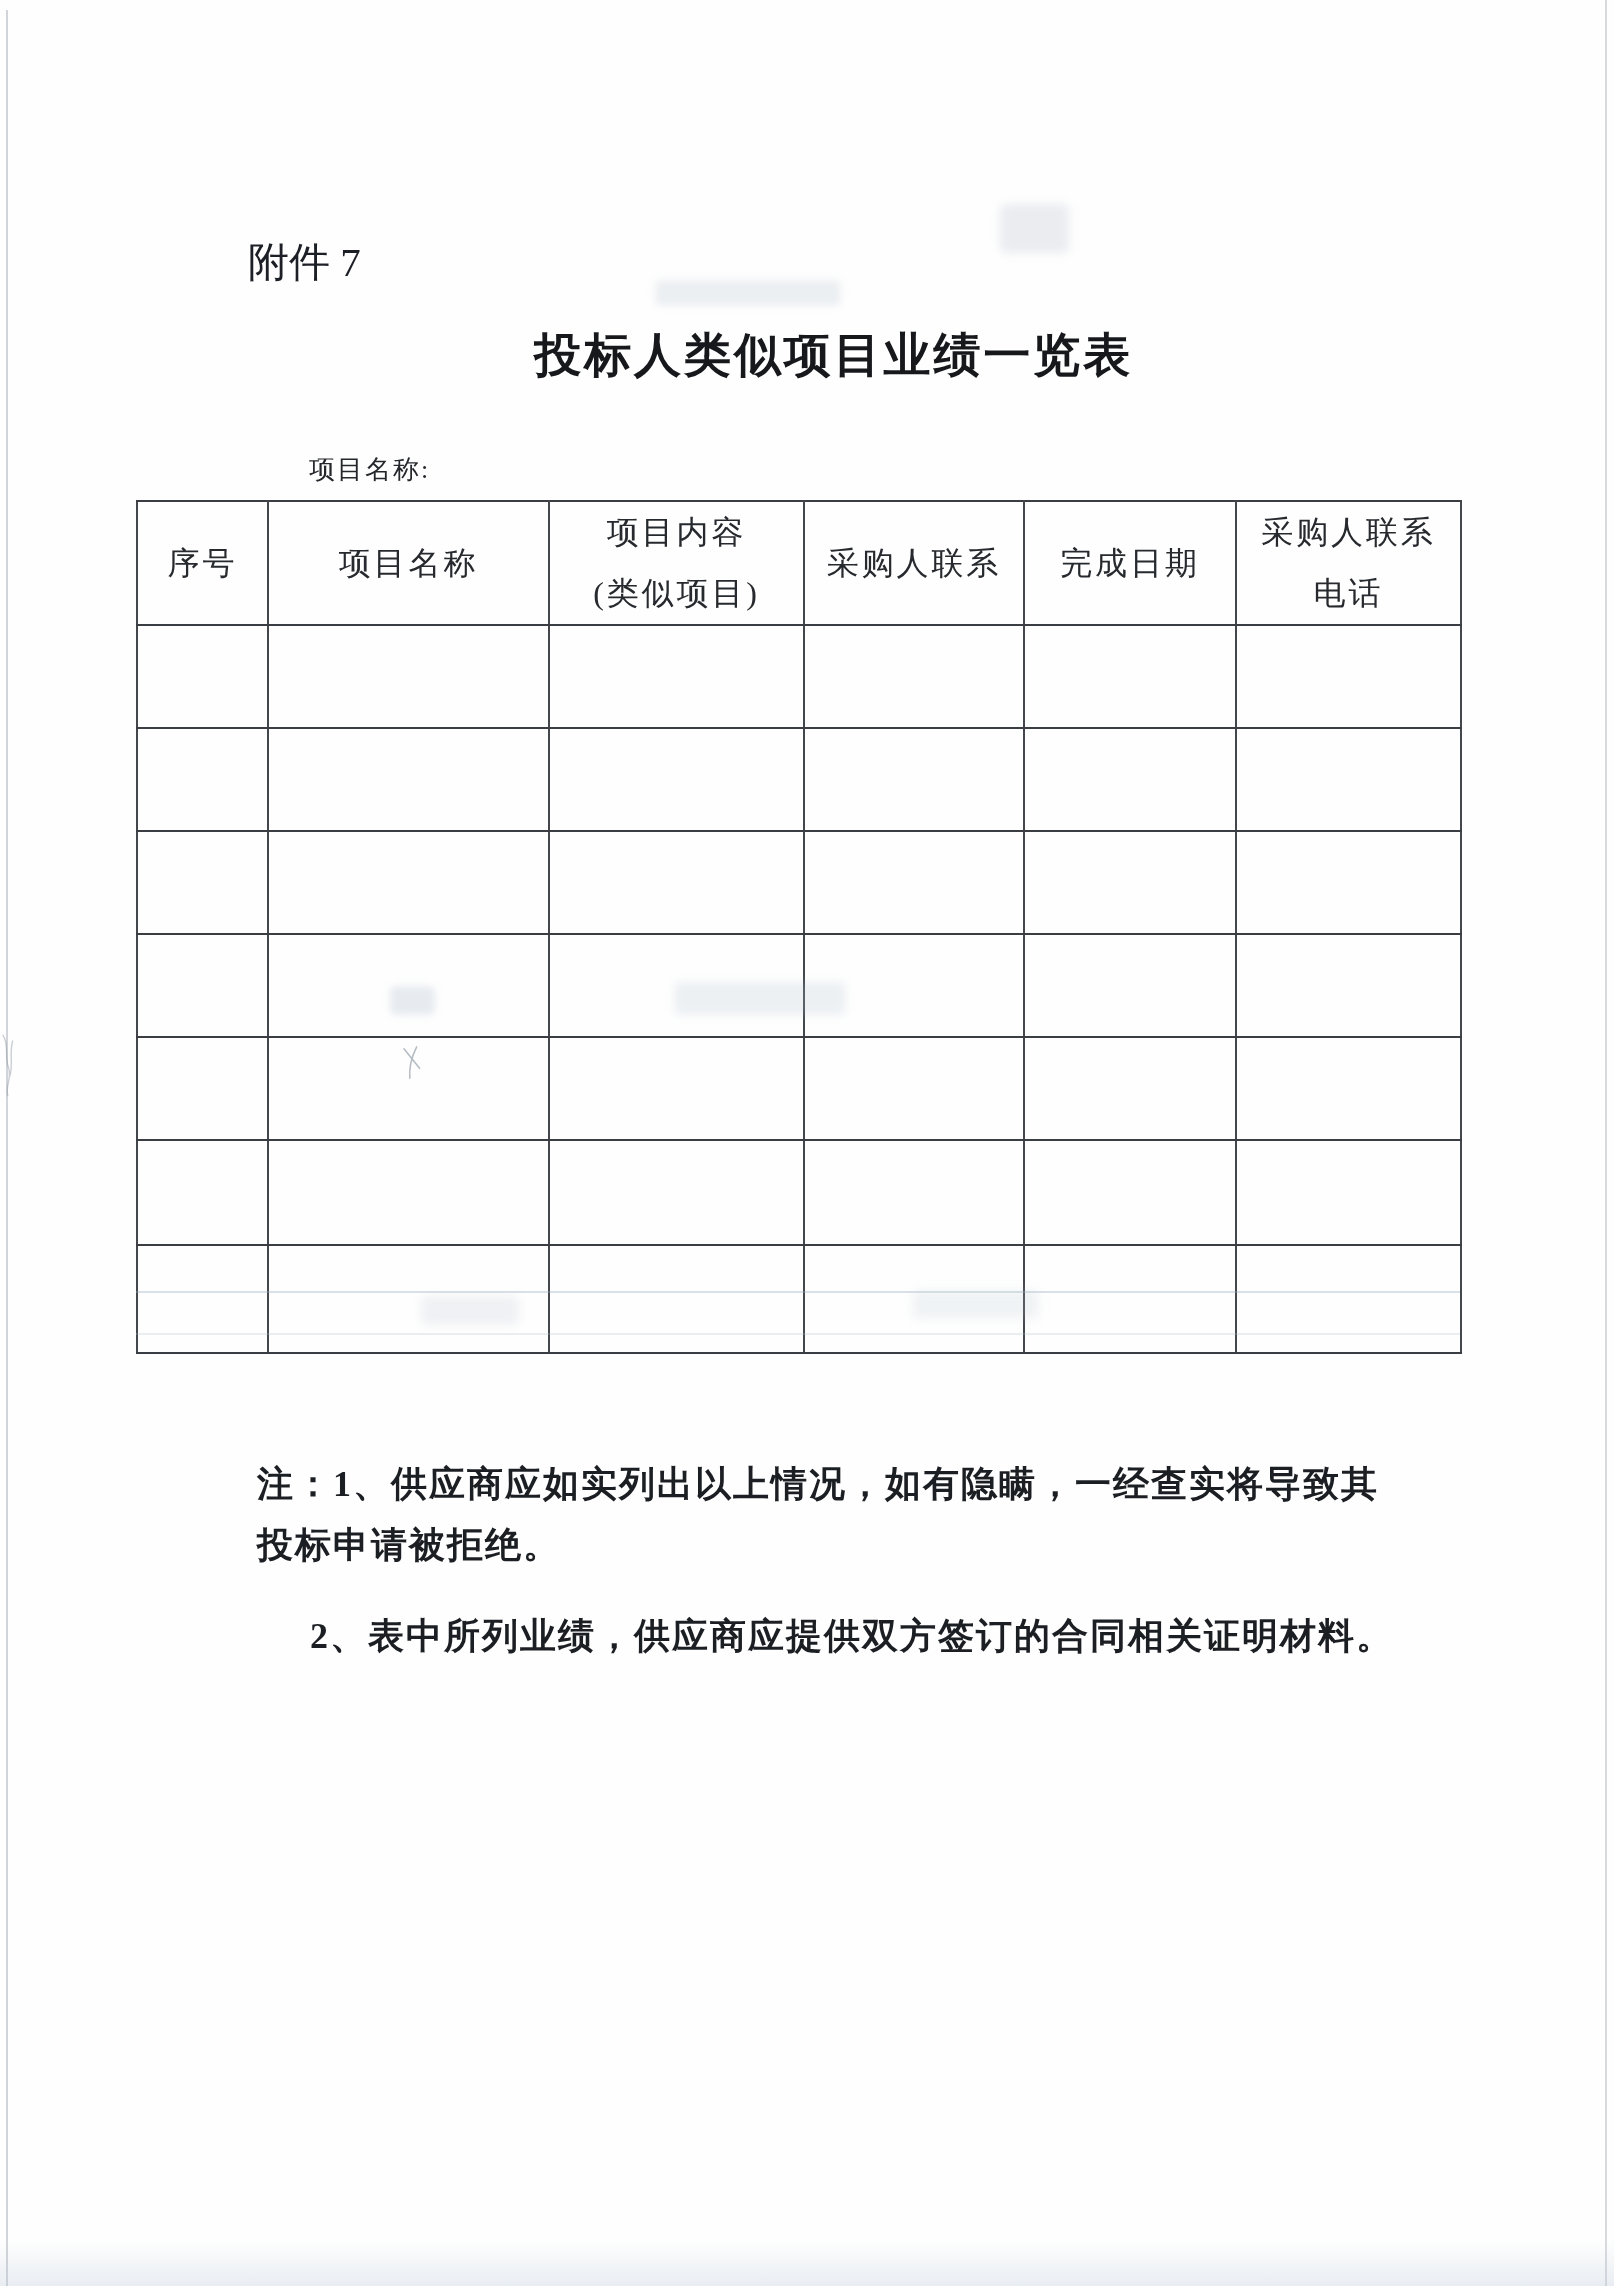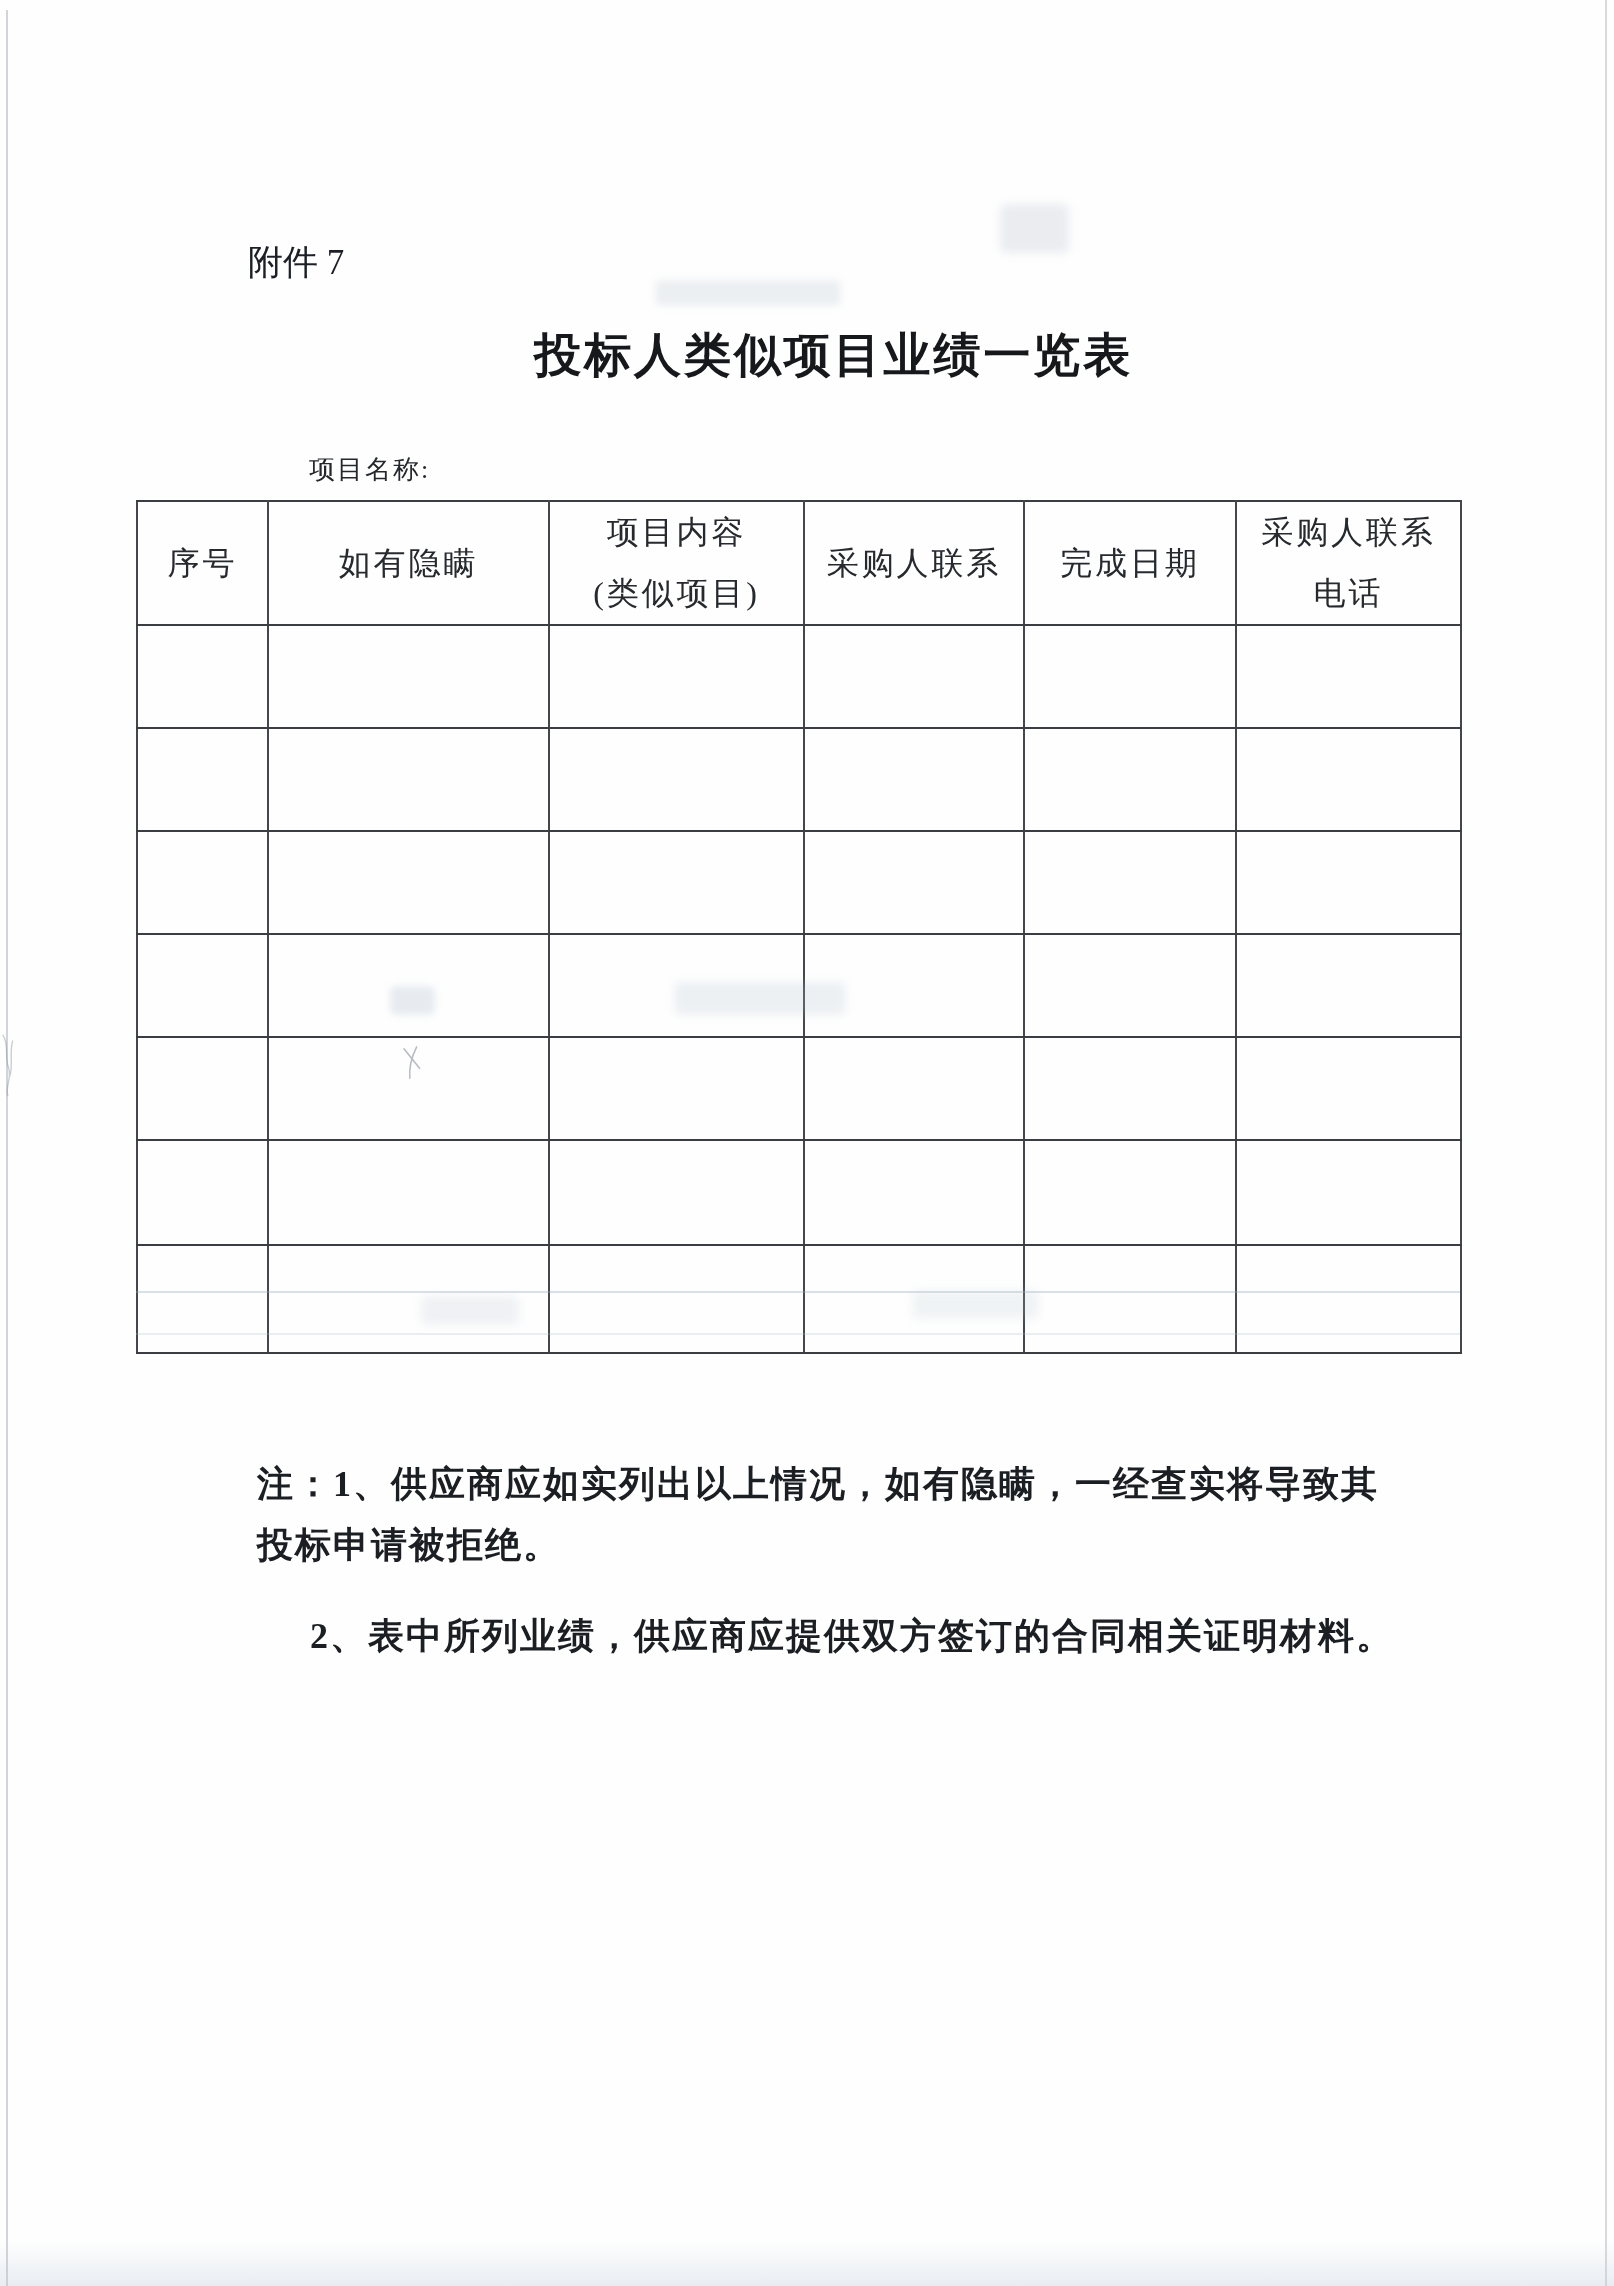--- a/index.html
+++ b/index.html
@@ -10,21 +10,21 @@
     color:#202327;
   }
   
   .scan-line-left  { position:absolute; left:5.9px;   top:9.8px; width:2px; height:2277px; background:#c9cdd1; opacity:.85; }
   .scan-line-right { position:absolute; left:1605px; top:0;   width:2px; height:2287px; background:#c6cace; opacity:.7; }
   .bottom-band { position:absolute; left:0; bottom:0; width:100%; height:47px;
                  background:linear-gradient(to top, rgba(188,202,216,.33), rgba(188,202,216,0)); }
 
   .attachment {
     position:absolute; left:248px; top:241px;
-    font-size:35px; line-height:43px; color:#1c1f26;
+    font-size:41px; line-height:43px; color:#1c1f26;
   }
   .title {
     position:absolute; left:calc(50% + 14.7px); transform:translateX(-50%);
     top:316px; margin:12px;
     font-size:47px; line-height:55px; font-weight:700; letter-spacing:2.9px;
     color:#16181c; white-space:nowrap;
   }
   .project-name {
     position:absolute; left:309px; top:451px;
     font-size:26px; line-height:37px; letter-spacing:2px; color:#24272c;
@@ -89,21 +89,21 @@
       <col style="width:220px">
         <col style="width:212px">
         <col style="width:225px">
     </colgroup>
     <thead>
       <tr>
         <th>
           <div class="th-line">序号</div>
         </th>
         <th>
-          <div class="th-line">如有隐瞒</div>
+          <div class="th-line">项目名称</div>
         </th>
         <th>
           <div class="th-line">项目内容</div>
           <div class="th-line">(类似项目)</div>
         </th>
         <th>
           <div class="th-line">采购人联系</div>
         </th>
         <th>
           <div class="th-line">完成日期</div>

